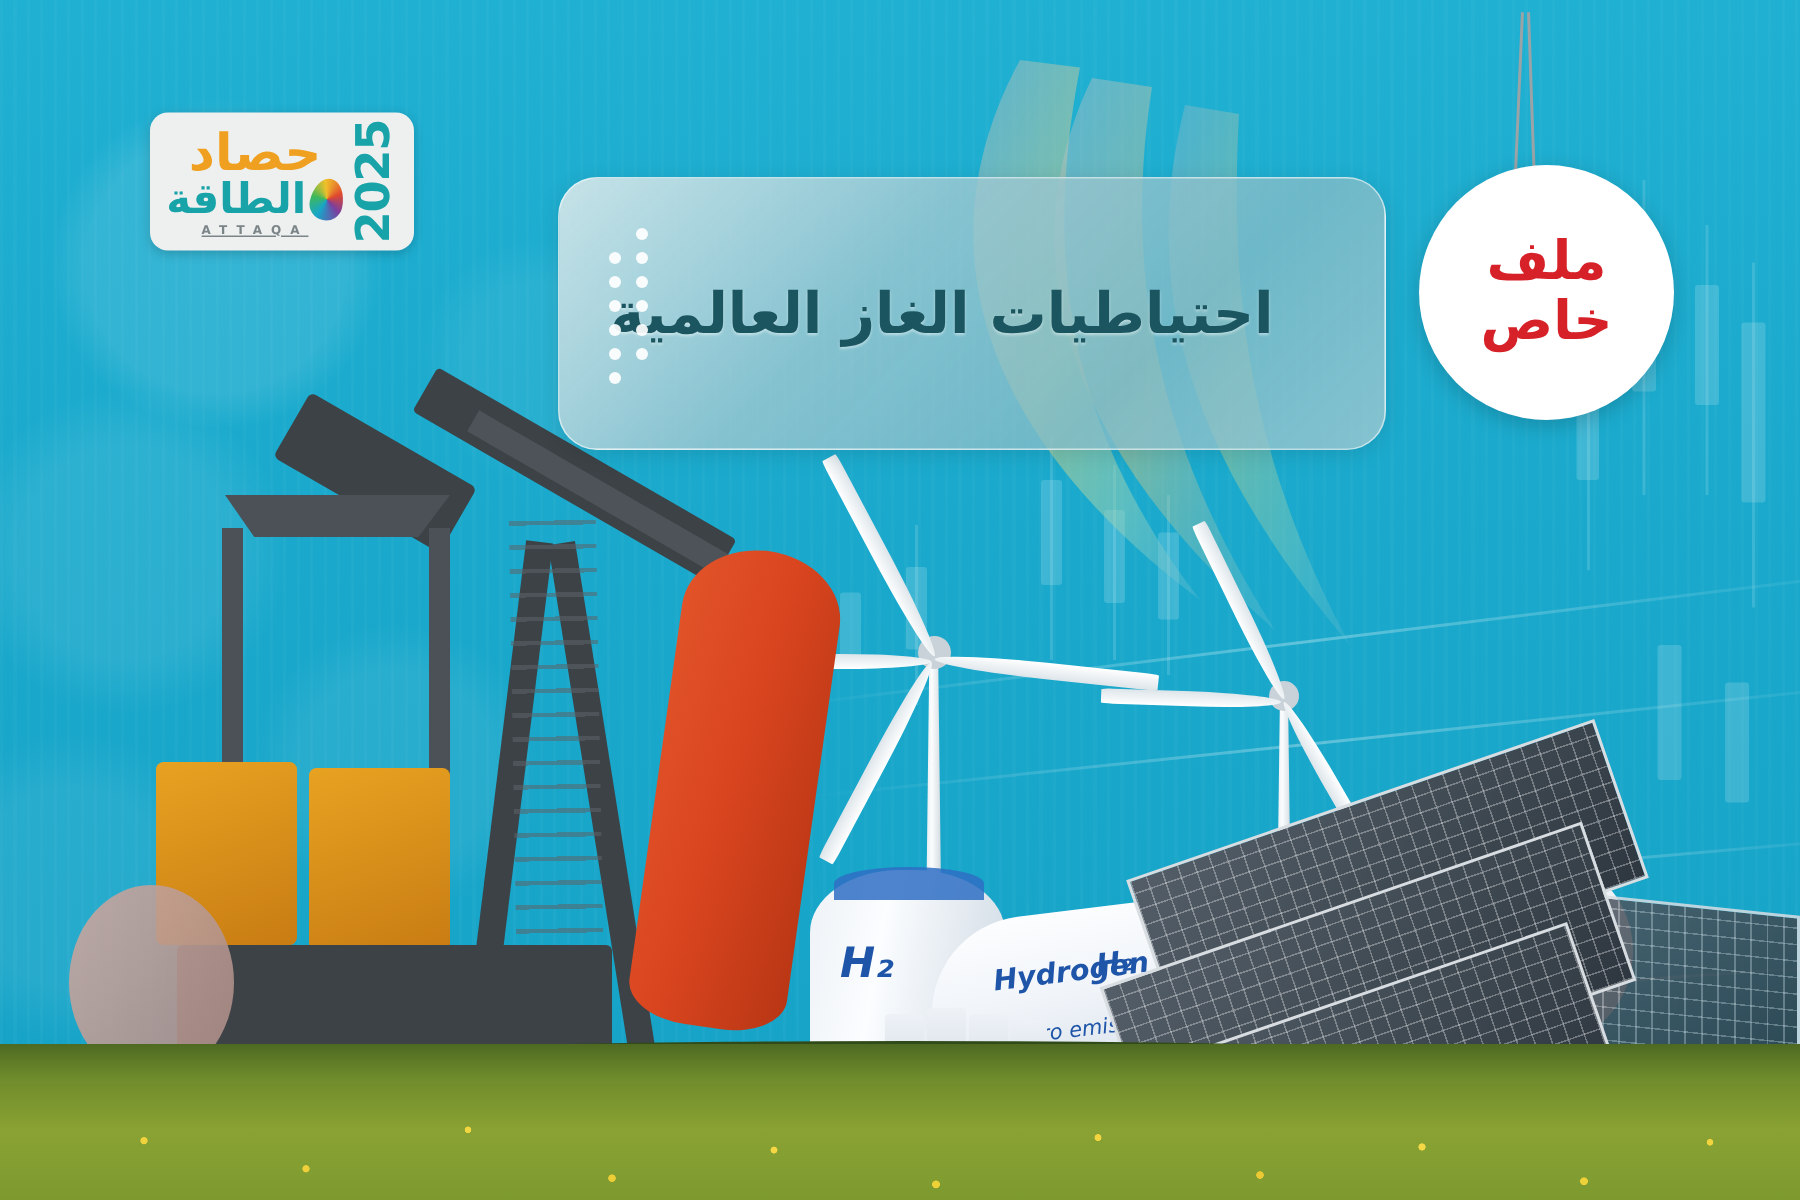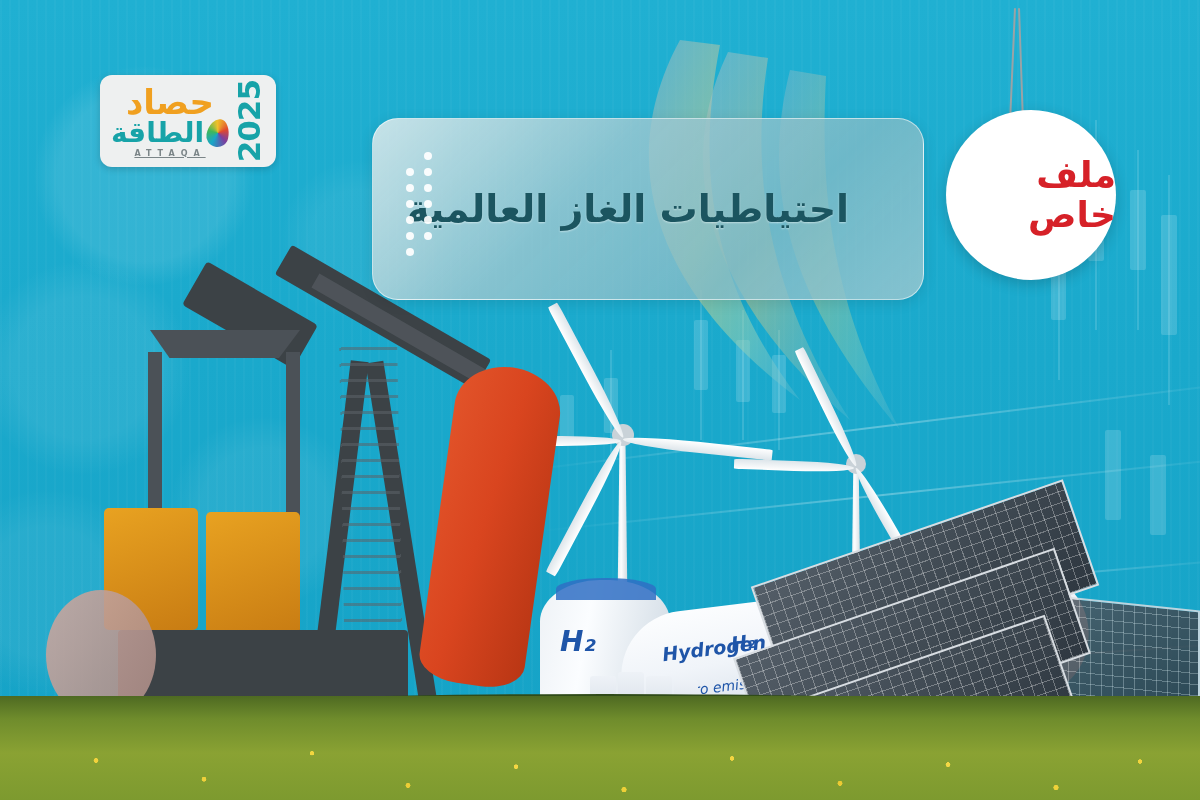--- a/index.html
+++ b/index.html
@@ -185,21 +185,21 @@
     top:8px; border-radius:1px;
   }
   .eyelet {
     position:absolute; left:68px; top:126px; width:16px; height:16px;
     border-radius:50%; background:#c9dde2; box-shadow:inset 0 0 0 1px rgba(0,0,0,.08);
   }
   #badge {
     position:absolute; left:8px; top:110px; width:170px; height:170px;
     background:#ffffff; border-radius:50%;
     box-shadow:0 4px 14px rgba(0,0,0,.18);
-    display:flex; flex-direction:column; justify-content:center;
+    display:flex; flex-direction:column; align-items:center; justify-content:center;
     gap:2px;
   }
   .badge-line { color:#d62128; font-size:36px; font-weight:bold; line-height:1.05; }
 </style>
 </head>
 <body>
 
 <div id="stage">
 
   <div class="bg-layer bg-stripes"></div>

